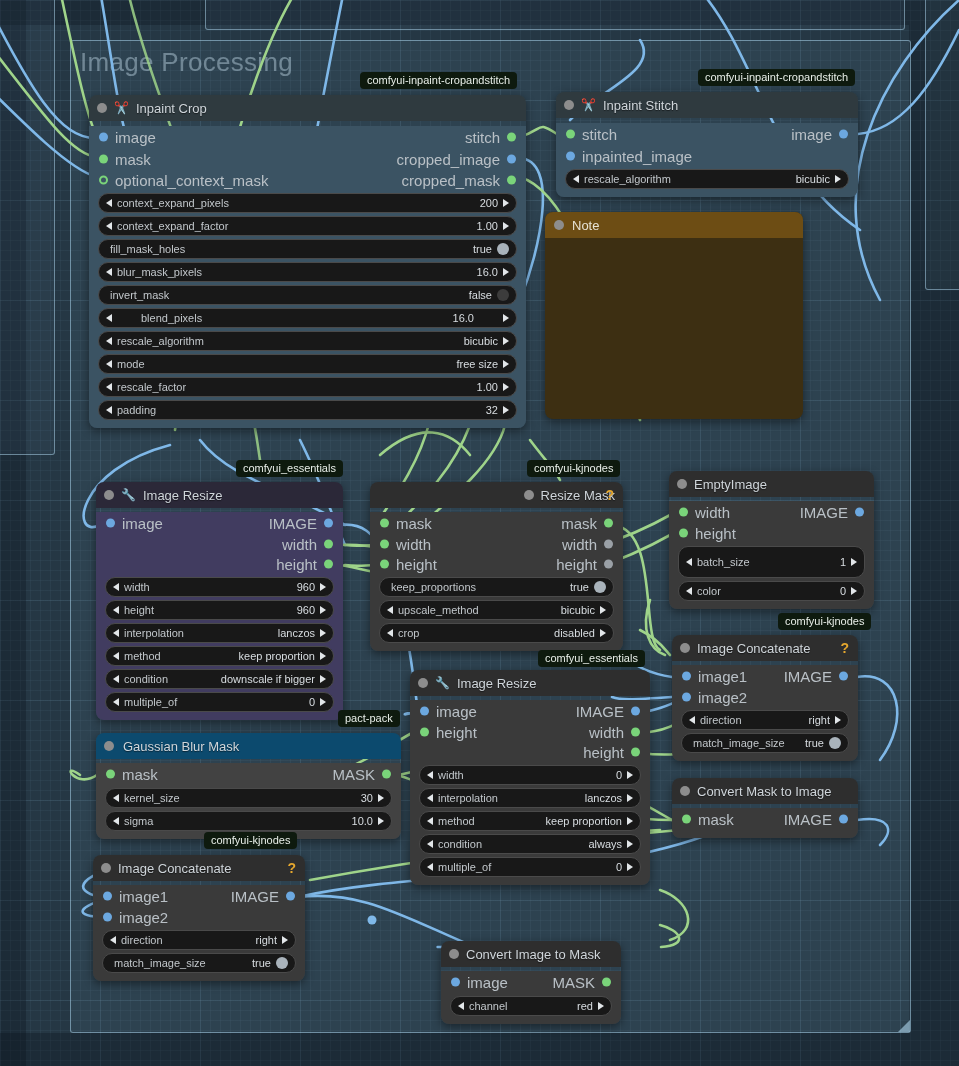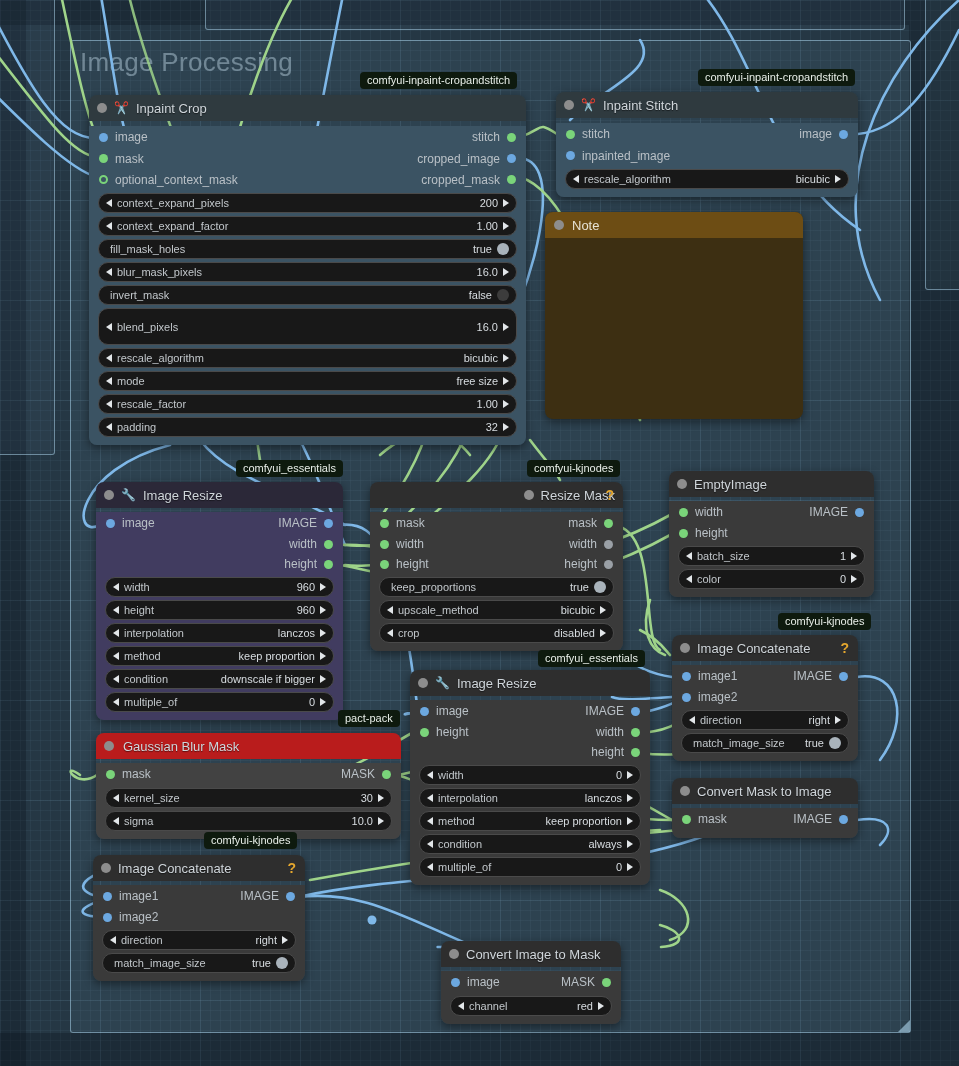--- a/index.html
+++ b/index.html
@@ -103,21 +103,21 @@
     height: 20px;
     display: flex; align-items: center;
     padding: 0 10px;
   }
   .slot-in, .slot-out {
     display: flex; align-items: center; gap: 7px;
     position: absolute; top: 50%; transform: translateY(-50%);
   }
   .slot-in { left: 10px; }
   .slot-out { right: 10px; flex-direction: row-reverse; }
-  .slot-label { color: #b9c0c6; font-size: 12px; white-space: nowrap; }
+  .slot-label { color: #b9c0c6; font-size: 15px; white-space: nowrap; }
   .pin {
     width: 9px; height: 9px; border-radius: 50%;
     flex: none;
   }
   .pin.hollow { background: transparent; border: 2px solid #7ad47a; width: 9px; height: 9px; }
 
   
   .widget {
     position: relative;
     height: 19px;
@@ -345,21 +345,21 @@
           <span class="arrow-l"></span>
           <span class="w-name">blur_mask_pixels</span>
           <span class="w-val">16.0</span>
           <span class="arrow-r"></span>
         </div>
       <div class="widget centered" style="height:20px;">
           <span class="w-name">invert_mask</span>
           <span class="w-val">false</span>
           <span class="toggle-knob off"></span>
         </div>
-      <div class="widget" style="height:37px;">
+      <div class="widget" style="height:20px;gap:24px;">
           <span class="arrow-l"></span>
           <span class="w-name">blend_pixels</span>
           <span class="w-val">16.0</span>
           <span class="arrow-r"></span>
         </div>
       <div class="widget" style="height:20px;">
           <span class="arrow-l"></span>
           <span class="w-name">rescale_algorithm</span>
           <span class="w-val">bicubic</span>
           <span class="arrow-r"></span>
@@ -567,21 +567,21 @@
             <span class="pin" style="background:#6ca8e0"></span>
             <span class="slot-label">IMAGE</span>
           </span>
       </div>
       <div class="slot-row" style="height:20px;">
         <span class="slot-in">
             <span class="pin" style="background:#7ad47a"></span>
             <span class="slot-label">height</span>
           </span>
       </div>
-      <div class="widget" style="height:20px;">
+      <div class="widget" style="height:32px;">
           <span class="arrow-l"></span>
           <span class="w-name">batch_size</span>
           <span class="w-val">1</span>
           <span class="arrow-r"></span>
         </div>
       <div class="widget" style="height:20px;">
           <span class="arrow-l"></span>
           <span class="w-name">color</span>
           <span class="w-val">0</span>
           <span class="arrow-r"></span>
@@ -641,21 +641,21 @@
         <span class="slot-out">
             <span class="pin" style="background:#6ca8e0"></span>
             <span class="slot-label">IMAGE</span>
           </span>
       </div>
     </div>
   </div>
 
   <div class="badge" style="left:338px;top:710px;">pact-pack</div>
   <div class="node" style="left:96px;top:733px;width:305px;">
-    <div class="node-header" style="background:#b91c1c;gap:9px;">
+    <div class="node-header" style="background:#0c4a6e;gap:9px;">
       <span class="dot-collapse"></span>
       <span class="node-title">Gaussian Blur Mask</span>
     </div>
     <div class="node-body" style="background:#424242;">
       <div class="slot-row" style="height:22px;margin-top:4px;">
         <span class="slot-in">
             <span class="pin" style="background:#7ad47a"></span>
             <span class="slot-label">mask</span>
           </span>
         <span class="slot-out">

